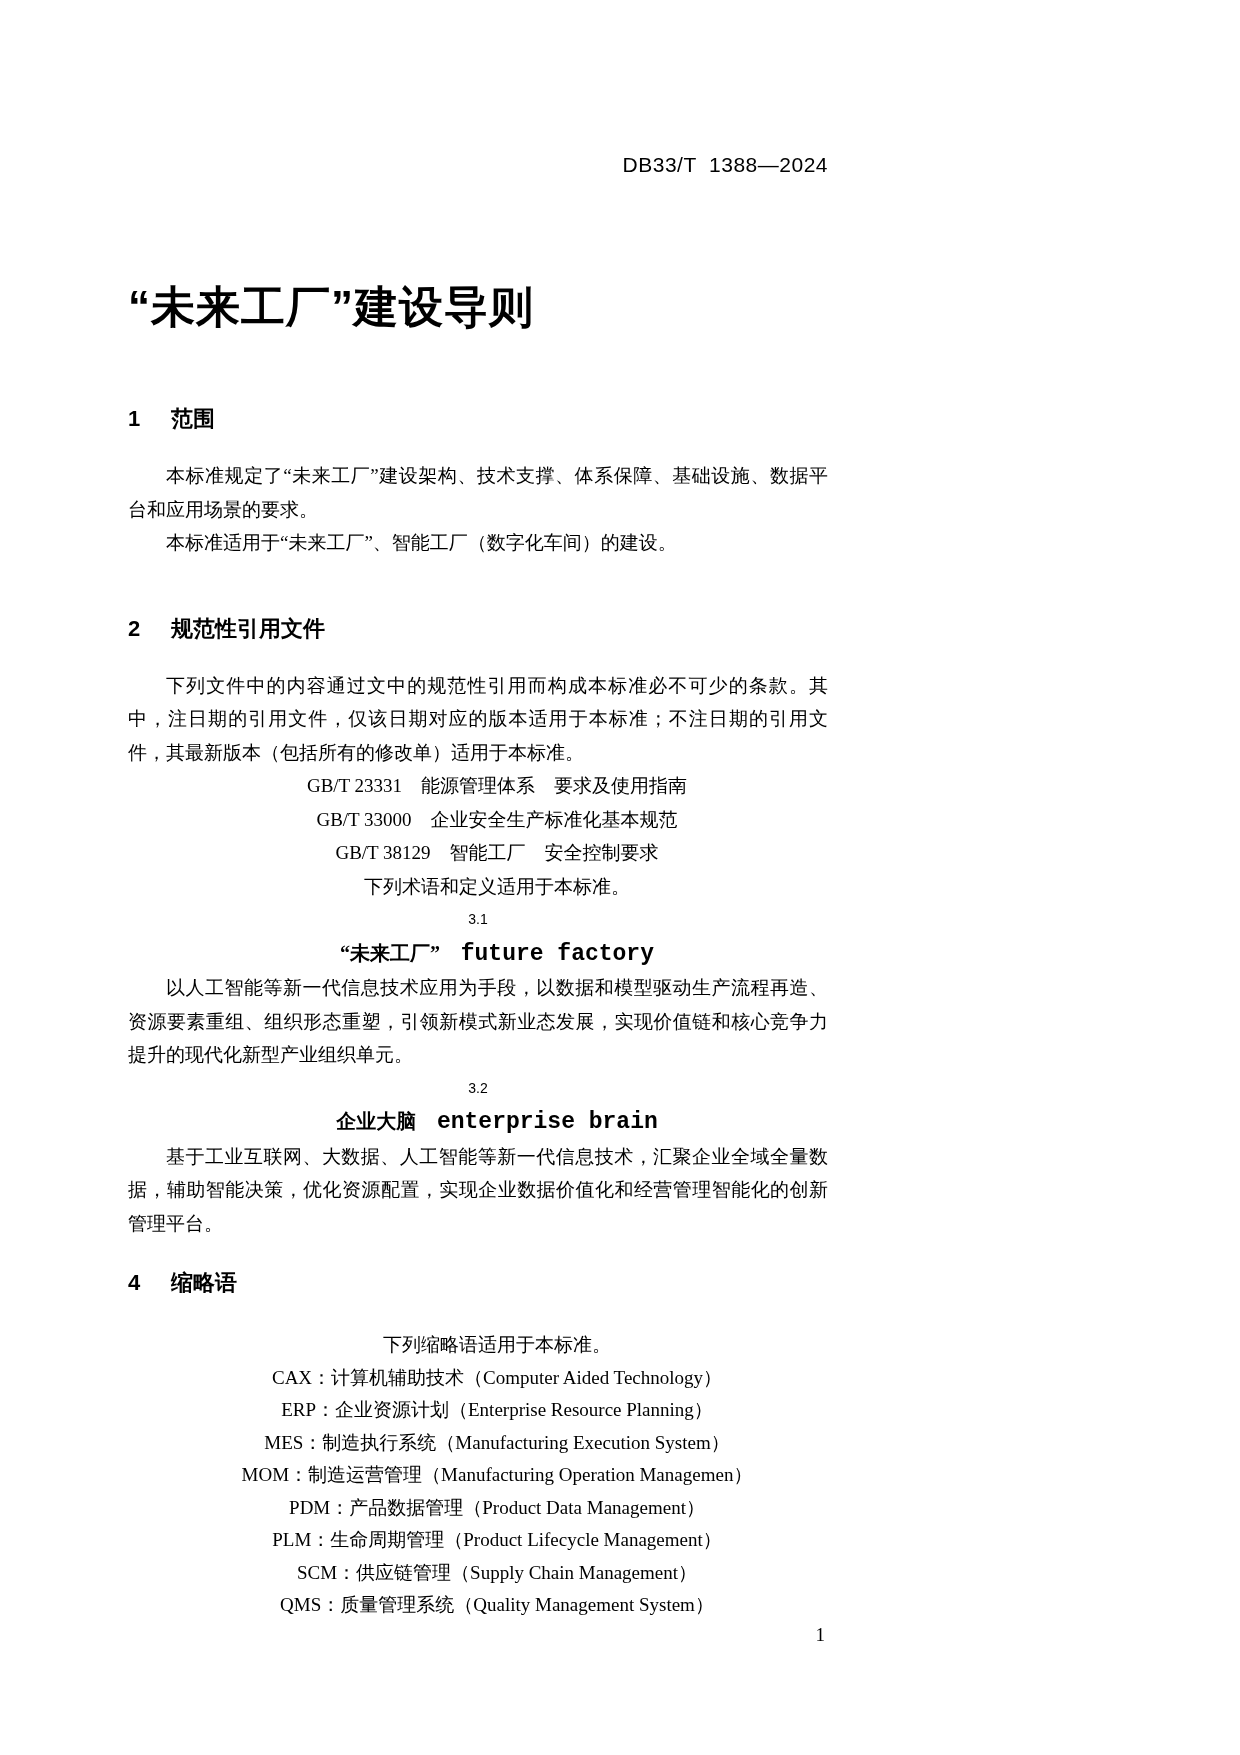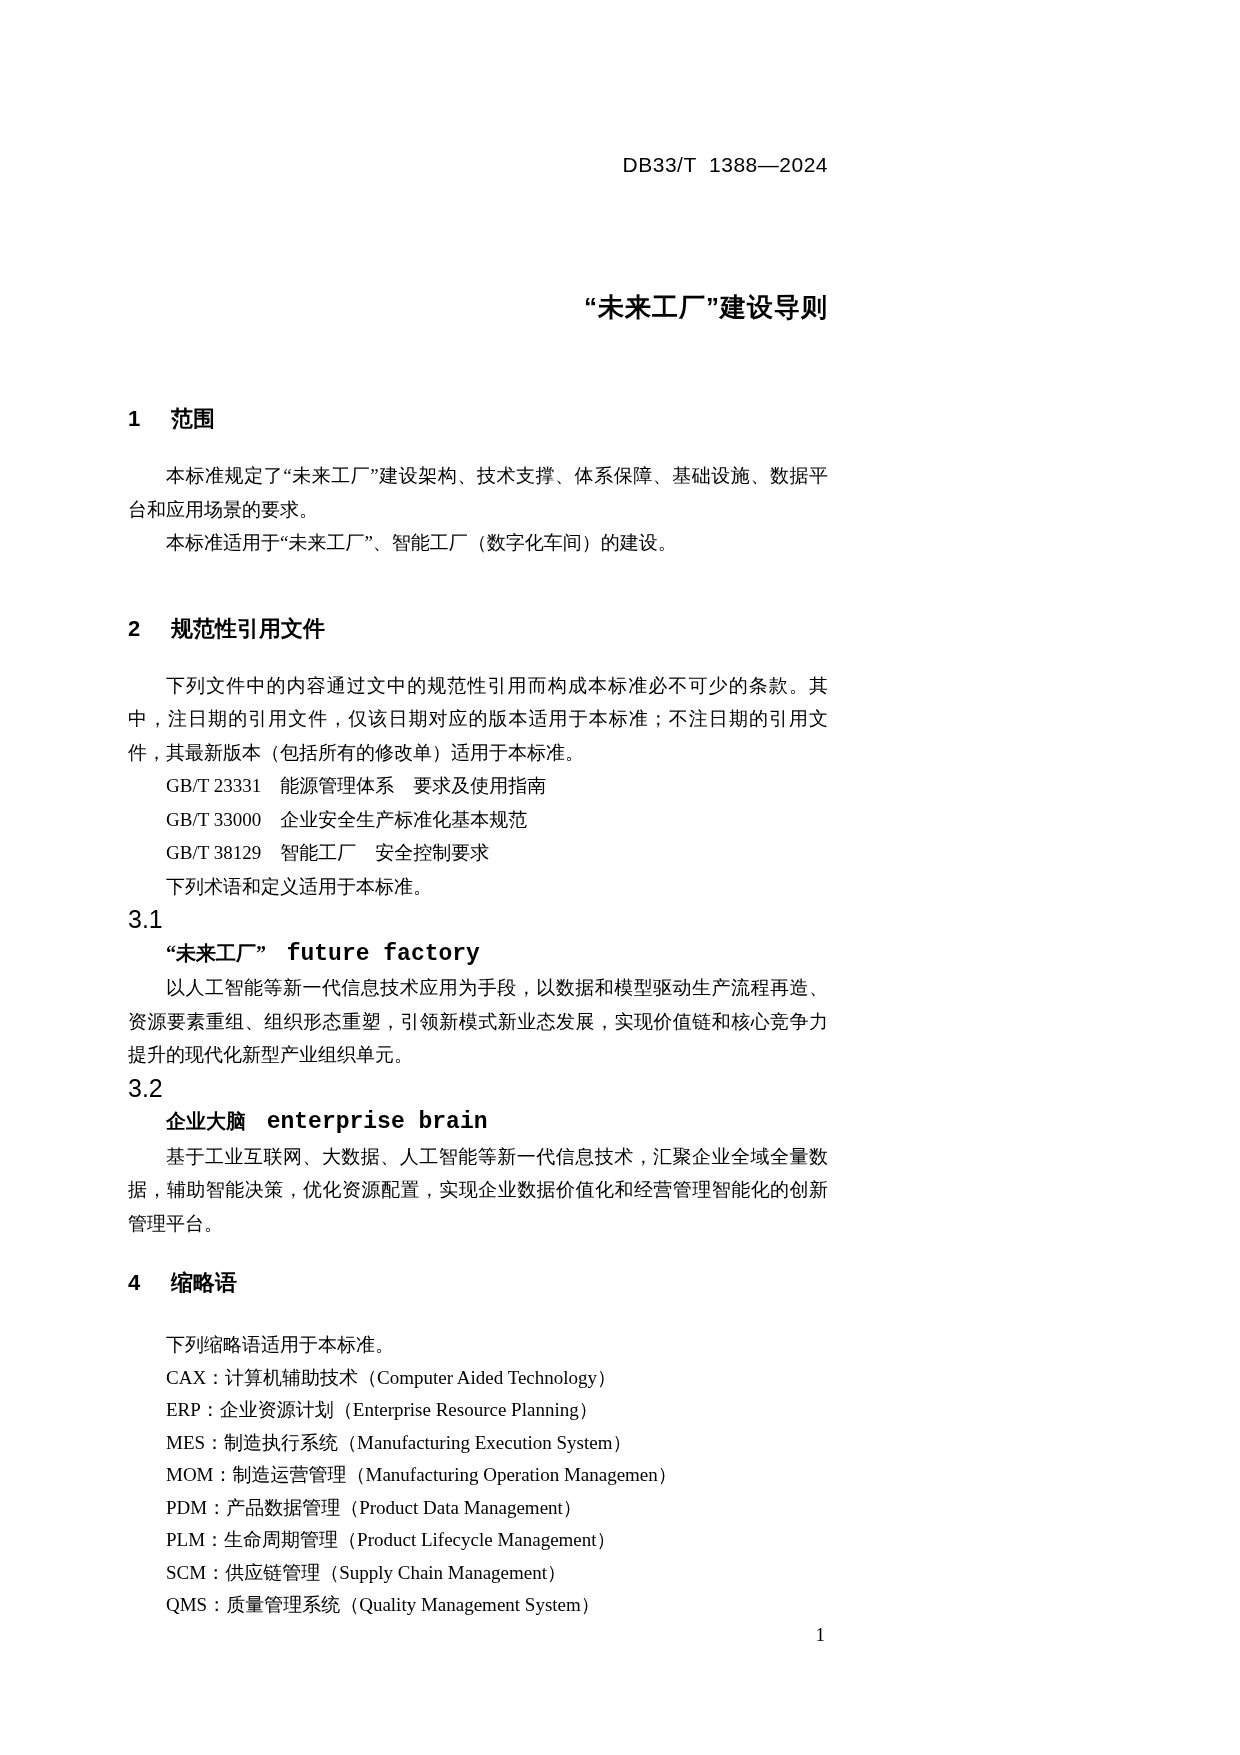--- a/index.html
+++ b/index.html
@@ -18,47 +18,48 @@
     font-size: 21px;
     line-height: 26px;
     text-align: right;
     white-space: pre;
     letter-spacing: 0.5px;
   }
   .doc-title {
     margin: 80px 0 0 0;
     font-family: "Liberation Sans", sans-serif;
     font-weight: 700;
-    font-size: 26px;
+    font-size: 44px;
     line-height: 46px;
-    text-align: right;
+    text-align: left;
     letter-spacing: 1px;
   }
   .sec-h {
     margin: 52px 0 24px 0;
     font-family: "Liberation Sans", sans-serif;
     font-weight: 700;
     font-size: 22px;
     line-height: 33px;
   }
   #sec1 .sec-h { margin-top: 72px; }
   #sec3 .sec-h { margin-top: 34px; margin-bottom: 29px; }
   #sec4 .sec-h { margin-top: 26px; margin-bottom: 29px; }
   .sec-num { display: inline-block; margin-right: 1.4em; }
   p {
     margin: 0;
     font-family: "Liberation Serif", serif;
     font-size: 19px;
     line-height: 33.5px;
+    text-align: center;
   }
   .indent { text-indent: 2em; }
   .just { text-align: justify; }
   .term-id {
     font-family: "Liberation Sans", sans-serif;
-    font-size: 25px;
+    font-size: 14px;
     line-height: 33.5px;
   }
   .term-name {
     text-indent: 2em;
     line-height: 33.5px;
     font-weight: 700;
   }
   .term-zh {
     font-family: Liberation Serif, serif;
     font-size: 20px;

